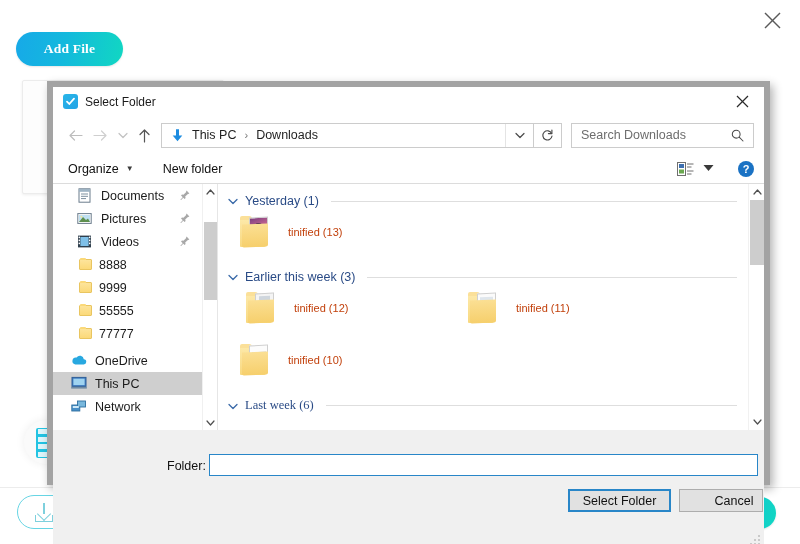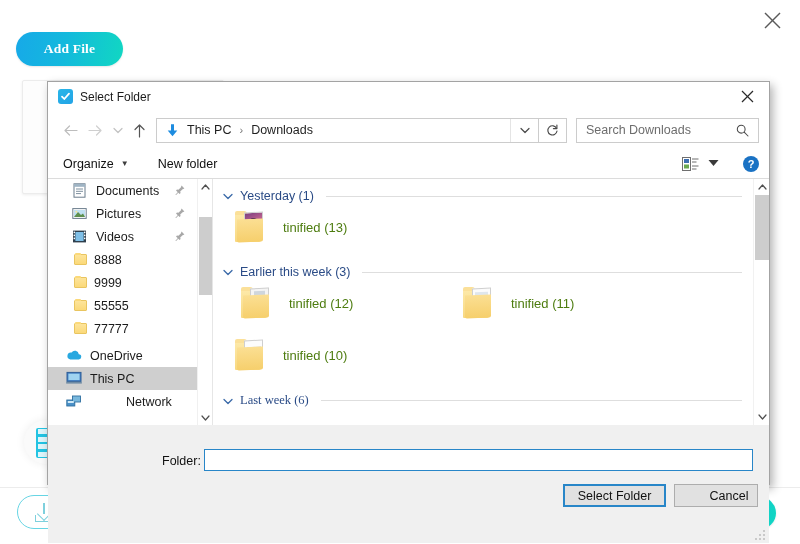--- a/index.html
+++ b/index.html
@@ -81,21 +81,21 @@
   #convert-button{
     position:absolute;left:667px;top:497px;width:109px;height:32px;border-radius:17px;
     background:linear-gradient(100deg,#17a9e8 0%,#13b9dd 45%,#11d7c2 100%);
     color:#ffffff;font-size:13.5px;display:flex;align-items:center;justify-content:center;
     cursor:pointer;box-shadow:0 1px 2px rgba(0,0,0,.10);
   }
 
   
   #select-folder-dialog{
     position:absolute;left:47px;top:81px;width:723px;height:404px;
-    background:#f0f0f0;border:1px solid #a3a3a3;
+    background:#f0f0f0;border:6px solid #a3a3a3;
     box-shadow:3px 4px 9px rgba(0,0,0,.30);box-sizing:border-box;
     font-family:"Liberation Sans","DejaVu Sans",sans-serif;
   }
 
   #dialog-titlebar{
     position:relative;height:29px;background:#ffffff;
     display:flex;align-items:center;
   }
   #dialog-app-icon{
     width:15px;height:15px;border-radius:3px;margin-left:10px;margin-right:7px;
@@ -210,21 +210,21 @@
   #list-pane{flex:1;position:relative;overflow:hidden;background:#ffffff;}
 
   .group-header{
     position:absolute;left:10px;right:27px;display:flex;align-items:center;cursor:pointer;
   }
   .group-chevron{color:#3a69a8;font-size:11px;margin-right:7px;flex:none;}
   .group-title{color:#2a4b86;font-size:12.5px;white-space:nowrap;}
   .group-rule{flex:1;height:1px;background:#dedede;margin-left:12px;}
 
   .file-item{position:absolute;display:flex;align-items:center;cursor:pointer;}
-  .file-name{font-size:13px;color:#4d7c0f;margin-left:12px;white-space:nowrap;}
+  .file-name{font-size:11px;color:#c2410c;margin-left:12px;white-space:nowrap;}
 
   .folder-thumb{width:36px;height:32px;position:relative;flex:none;}
   .folder-back{
     position:absolute;left:0;top:3px;width:26px;height:28px;
     background:linear-gradient(180deg,#fde9a9,#f8d87f);
     border-radius:1px 3px 2px 1px;
   }
   .folder-back:before{
     content:"";position:absolute;left:0;top:-3px;width:12px;height:4px;
     background:#fbe099;border-radius:2px 3px 0 0;
@@ -516,21 +516,21 @@
         <span class="nav-ico">
           <svg width="16" height="14" viewBox="0 0 16 14">
             <rect x="1" y="1.4" width="14" height="9" fill="#3f7bbf" stroke="#2f5f97" stroke-width="1"></rect>
             <rect x="2.4" y="2.7" width="11.2" height="6.4" fill="#9fd3f0"></rect>
             <rect x="0.2" y="10.8" width="15.6" height="1.8" fill="#6f8ba4"></rect>
           </svg>
         </span>
         <span class="nav-label">This PC</span>
       </div>
 
-      <div class="nav-item" style="top:211px;position:absolute;left:0;right:15px;padding-left:18px;gap:36px;">
+      <div class="nav-item" style="top:211px;position:absolute;left:0;right:15px;padding-left:18px;">
         <span class="nav-ico">
           <svg width="16" height="14" viewBox="0 0 16 14">
             <rect x="0.8" y="6" width="8" height="6" fill="#4a90c8" stroke="#2f6f9f" stroke-width="0.9"></rect>
             <rect x="6.5" y="2" width="8" height="6" fill="#79b8dd" stroke="#2f6f9f" stroke-width="0.9"></rect>
             <rect x="1.8" y="7" width="6" height="2" fill="#cfe9f7"></rect>
           </svg>
         </span>
         <span class="nav-label">Network</span>
       </div>
 

